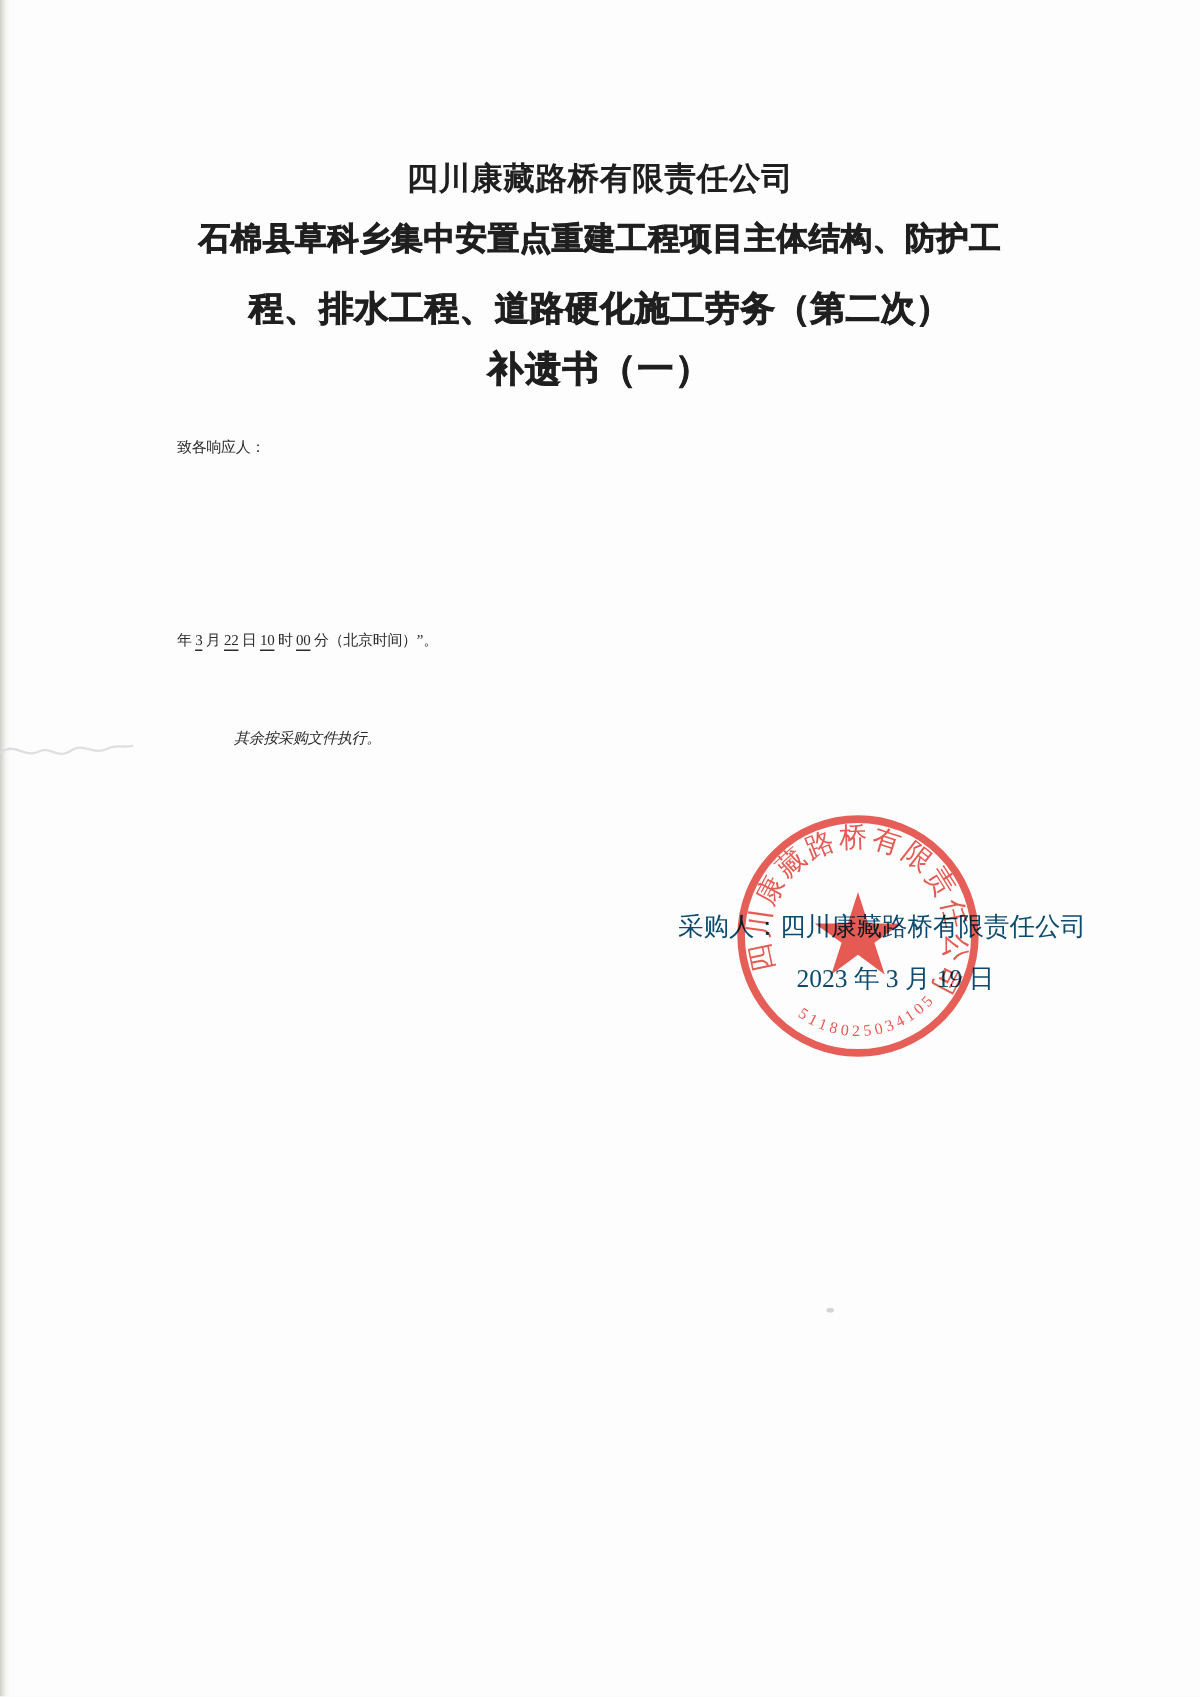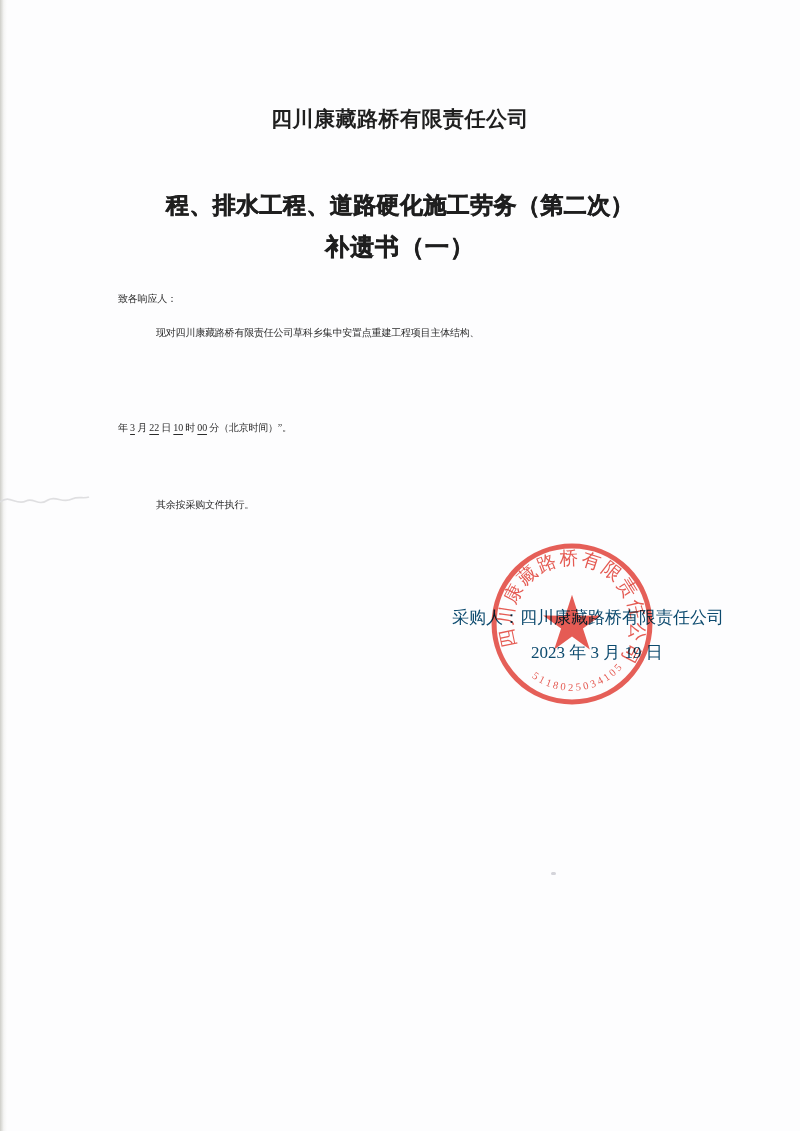--- a/index.html
+++ b/index.html
@@ -50,27 +50,27 @@
   }
 </style>
 </head>
 <body>
 
 <div class="page">
 
   <div class="scan-edge"></div>
 
   <div class="t-line t1">四川康藏路桥有限责任公司</div>
+  <div class="t-line t2">石棉县草科乡集中安置点重建工程项目主体结构、防护工</div>
   <div class="t-line t3">程、排水工程、道路硬化施工劳务（第二次）</div>
   <div class="t-line t4">补遗书（一）</div>
 
   <div class="b-line" style="left:118px;top:294px;">致各响应人：</div>
-  <div class="b-line" style="left:156px;top:328px;">现对四川康藏路桥有限责任公司草科乡集中安置点重建工程项目主体结构、</div>
   <div class="b-line" style="left:118px;top:423px;text-align:center;"><span>年 </span><span class="u">3</span><span> 月 </span><span class="u">22</span><span> 日 </span><span class="u">10</span><span> 时 </span><span class="u">00</span><span> 分（北京时间）”。</span></div>
-  <div class="b-line" style="left:156px;top:500px;">其余按采购文件执行。</div>
+  <div class="b-line" style="left:156px;top:488px;font-style:italic;">其余按采购文件执行。</div>
 
   <div class="sig-line" style="left:424px;top:609px;">采购人：四川康藏路桥有限责任公司</div>
   <div class="sig-line" style="left:503px;top:644px;">2023 年 3 月 19 日</div>
 
   <svg class="seal" viewBox="0 0 170 170" aria-hidden="true">
     <g stroke="none">
       <circle cx="85" cy="85" r="77" fill="none" stroke="#e23a30" stroke-width="5" opacity="0.92"></circle>
       <polygon fill="#e23a30" opacity="0.95" points="85,56 91.7,76.8 113.5,76.7 95.8,89.5 102.6,110.3 85,97.4 67.4,110.3 74.2,89.5 56.5,76.7 78.3,76.8"></polygon>
       <defs>
         <path id="arcTop" d="M 33.9 114.5 A 59 59 0 1 1 136.1 114.5" fill="none"></path>

